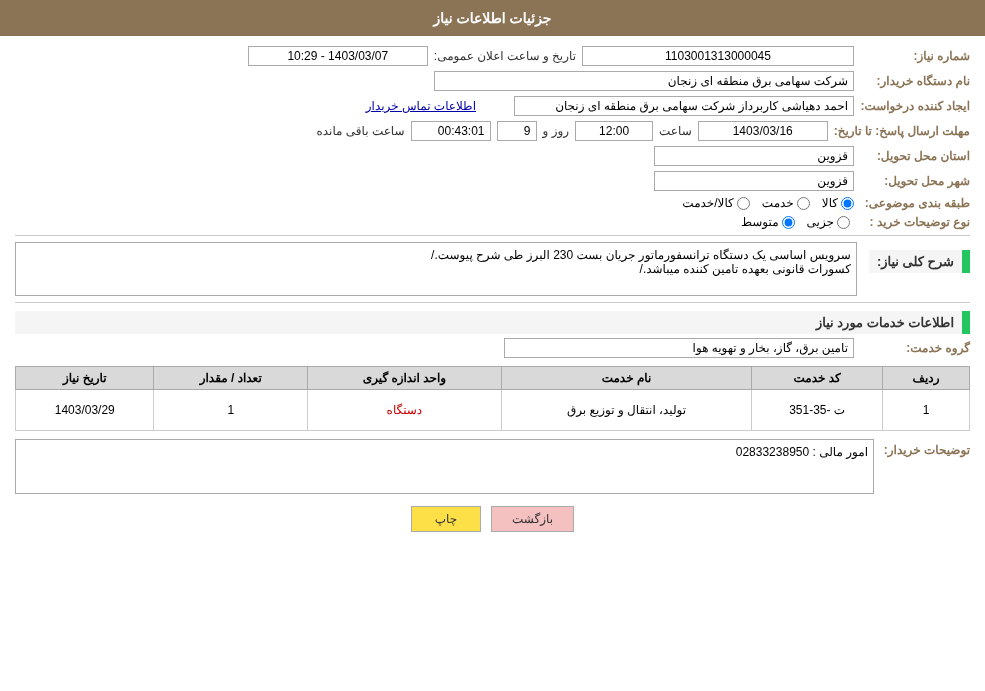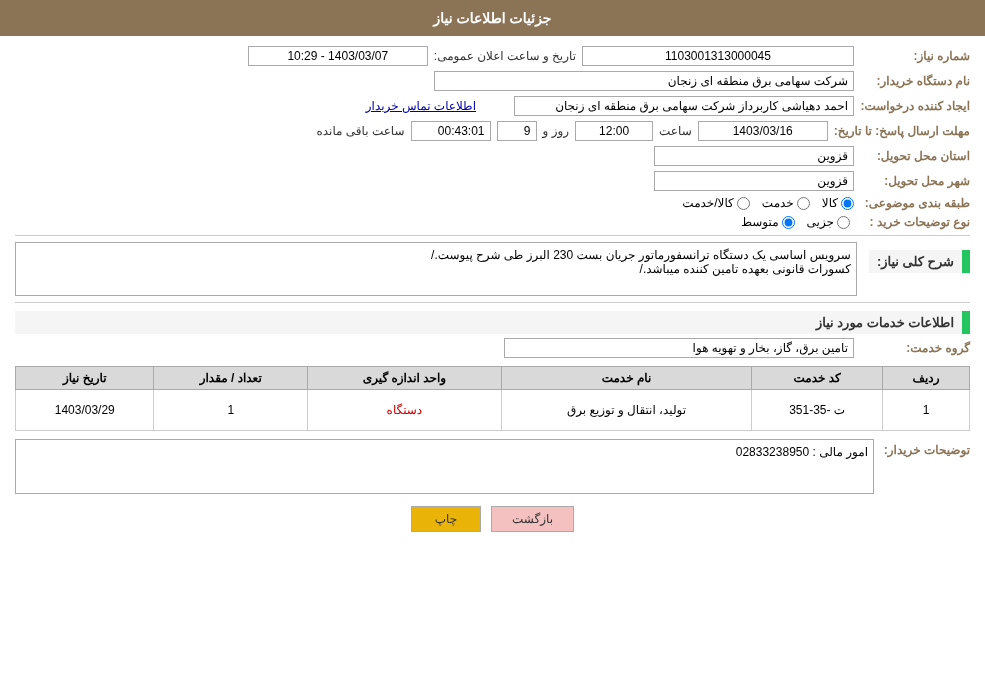--- a/index.html
+++ b/index.html
@@ -157,21 +157,21 @@
     }
     .btn {
       padding: 5px 20px;
       border: 1px solid #aaa;
       cursor: pointer;
       font-family: Tahoma, Arial, sans-serif;
       font-size: 12px;
       min-width: 70px;
     }
     .btn-print {
-      background: #eab308;
+      background: #fde047;
       color: #333;
       text-align: center;
     }
     .btn-back {
       background: #f5c0c0;
       color: #333;
     }
     .divider { 
       border: none; 
       border-top: 1px solid #ccc; 

